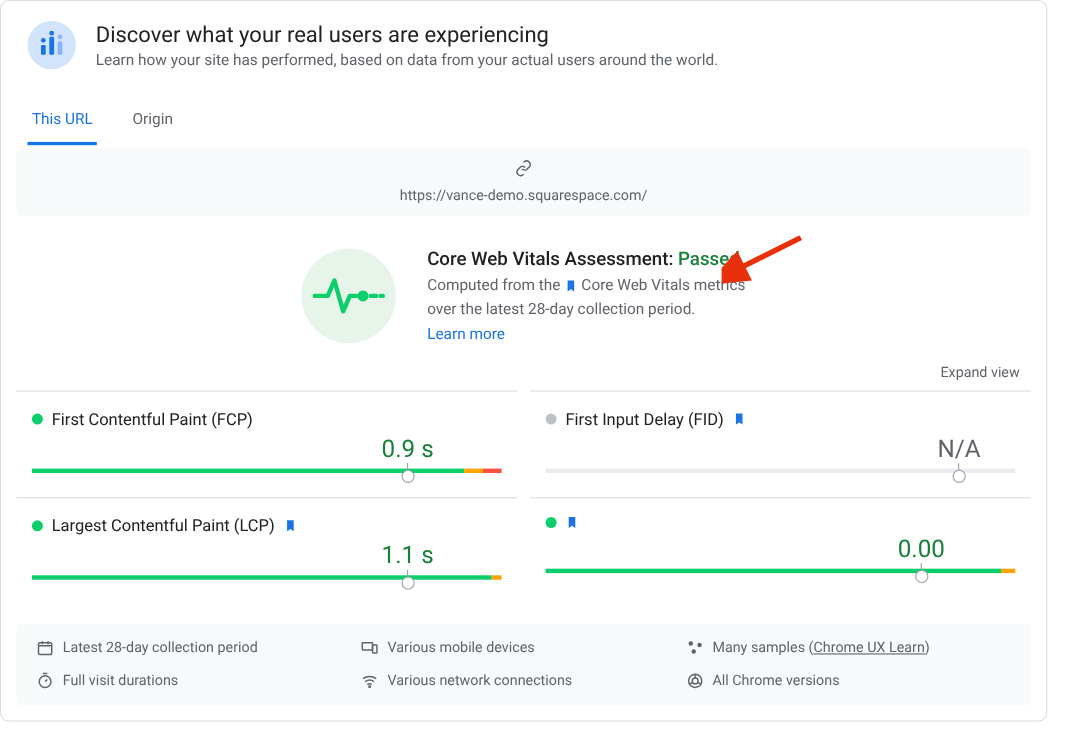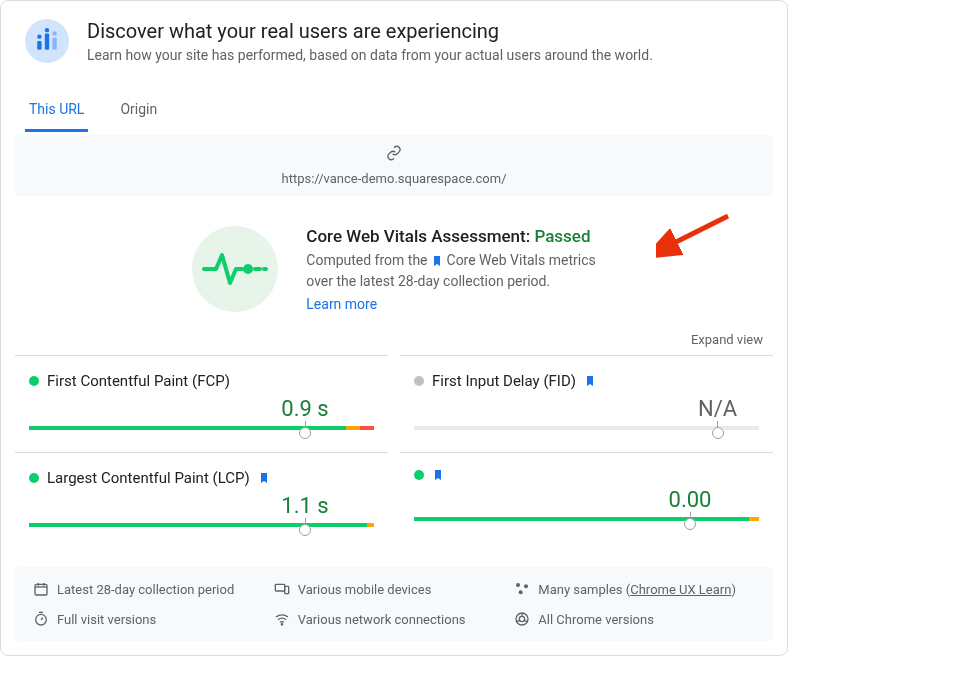--- a/index.html
+++ b/index.html
@@ -16,21 +16,21 @@
   }
   * { box-sizing: border-box; }
   body {
     margin: 0;
     font-family: Roboto, "Helvetica Neue", Arial, sans-serif;
     font-size: 14px;
     color: var(--text);
     background: #fff;
   }
   .card {
-    width: 788px;
+    width: 952px;
     border: 1px solid var(--border);
     border-radius: 8px;
     padding: 0;
     margin: 0;
     position: relative;
   }
   .header {
     display: flex;
     align-items: flex-start;
     padding: 18px 24px 8px 24px;
@@ -361,21 +361,21 @@
         <span>Many samples (<span class="link-underline">Chrome UX Learn</span>)</span>
       </div>
       <div class="footer-item">
         <span>
           <svg width="16" height="16" viewBox="0 0 24 24" fill="none" stroke="#5f6368" stroke-width="2">
             <circle cx="12" cy="13" r="8"></circle>
             <line x1="12" y1="13" x2="15" y2="10"></line>
             <line x1="9" y1="2" x2="15" y2="2"></line>
           </svg>
         </span>
-        <span>Full visit versions</span>
+        <span>Full visit durations</span>
       </div>
       <div class="footer-item">
         <span>
           <svg width="16" height="16" viewBox="0 0 24 24" fill="none" stroke="#5f6368" stroke-width="2">
             <path d="M3 9a15 15 0 0 1 18 0"></path>
             <path d="M6 13a10 10 0 0 1 12 0"></path>
             <path d="M9 17a5 5 0 0 1 6 0"></path>
             <circle cx="12" cy="20" r="1" fill="#5f6368"></circle>
           </svg>
         </span>

